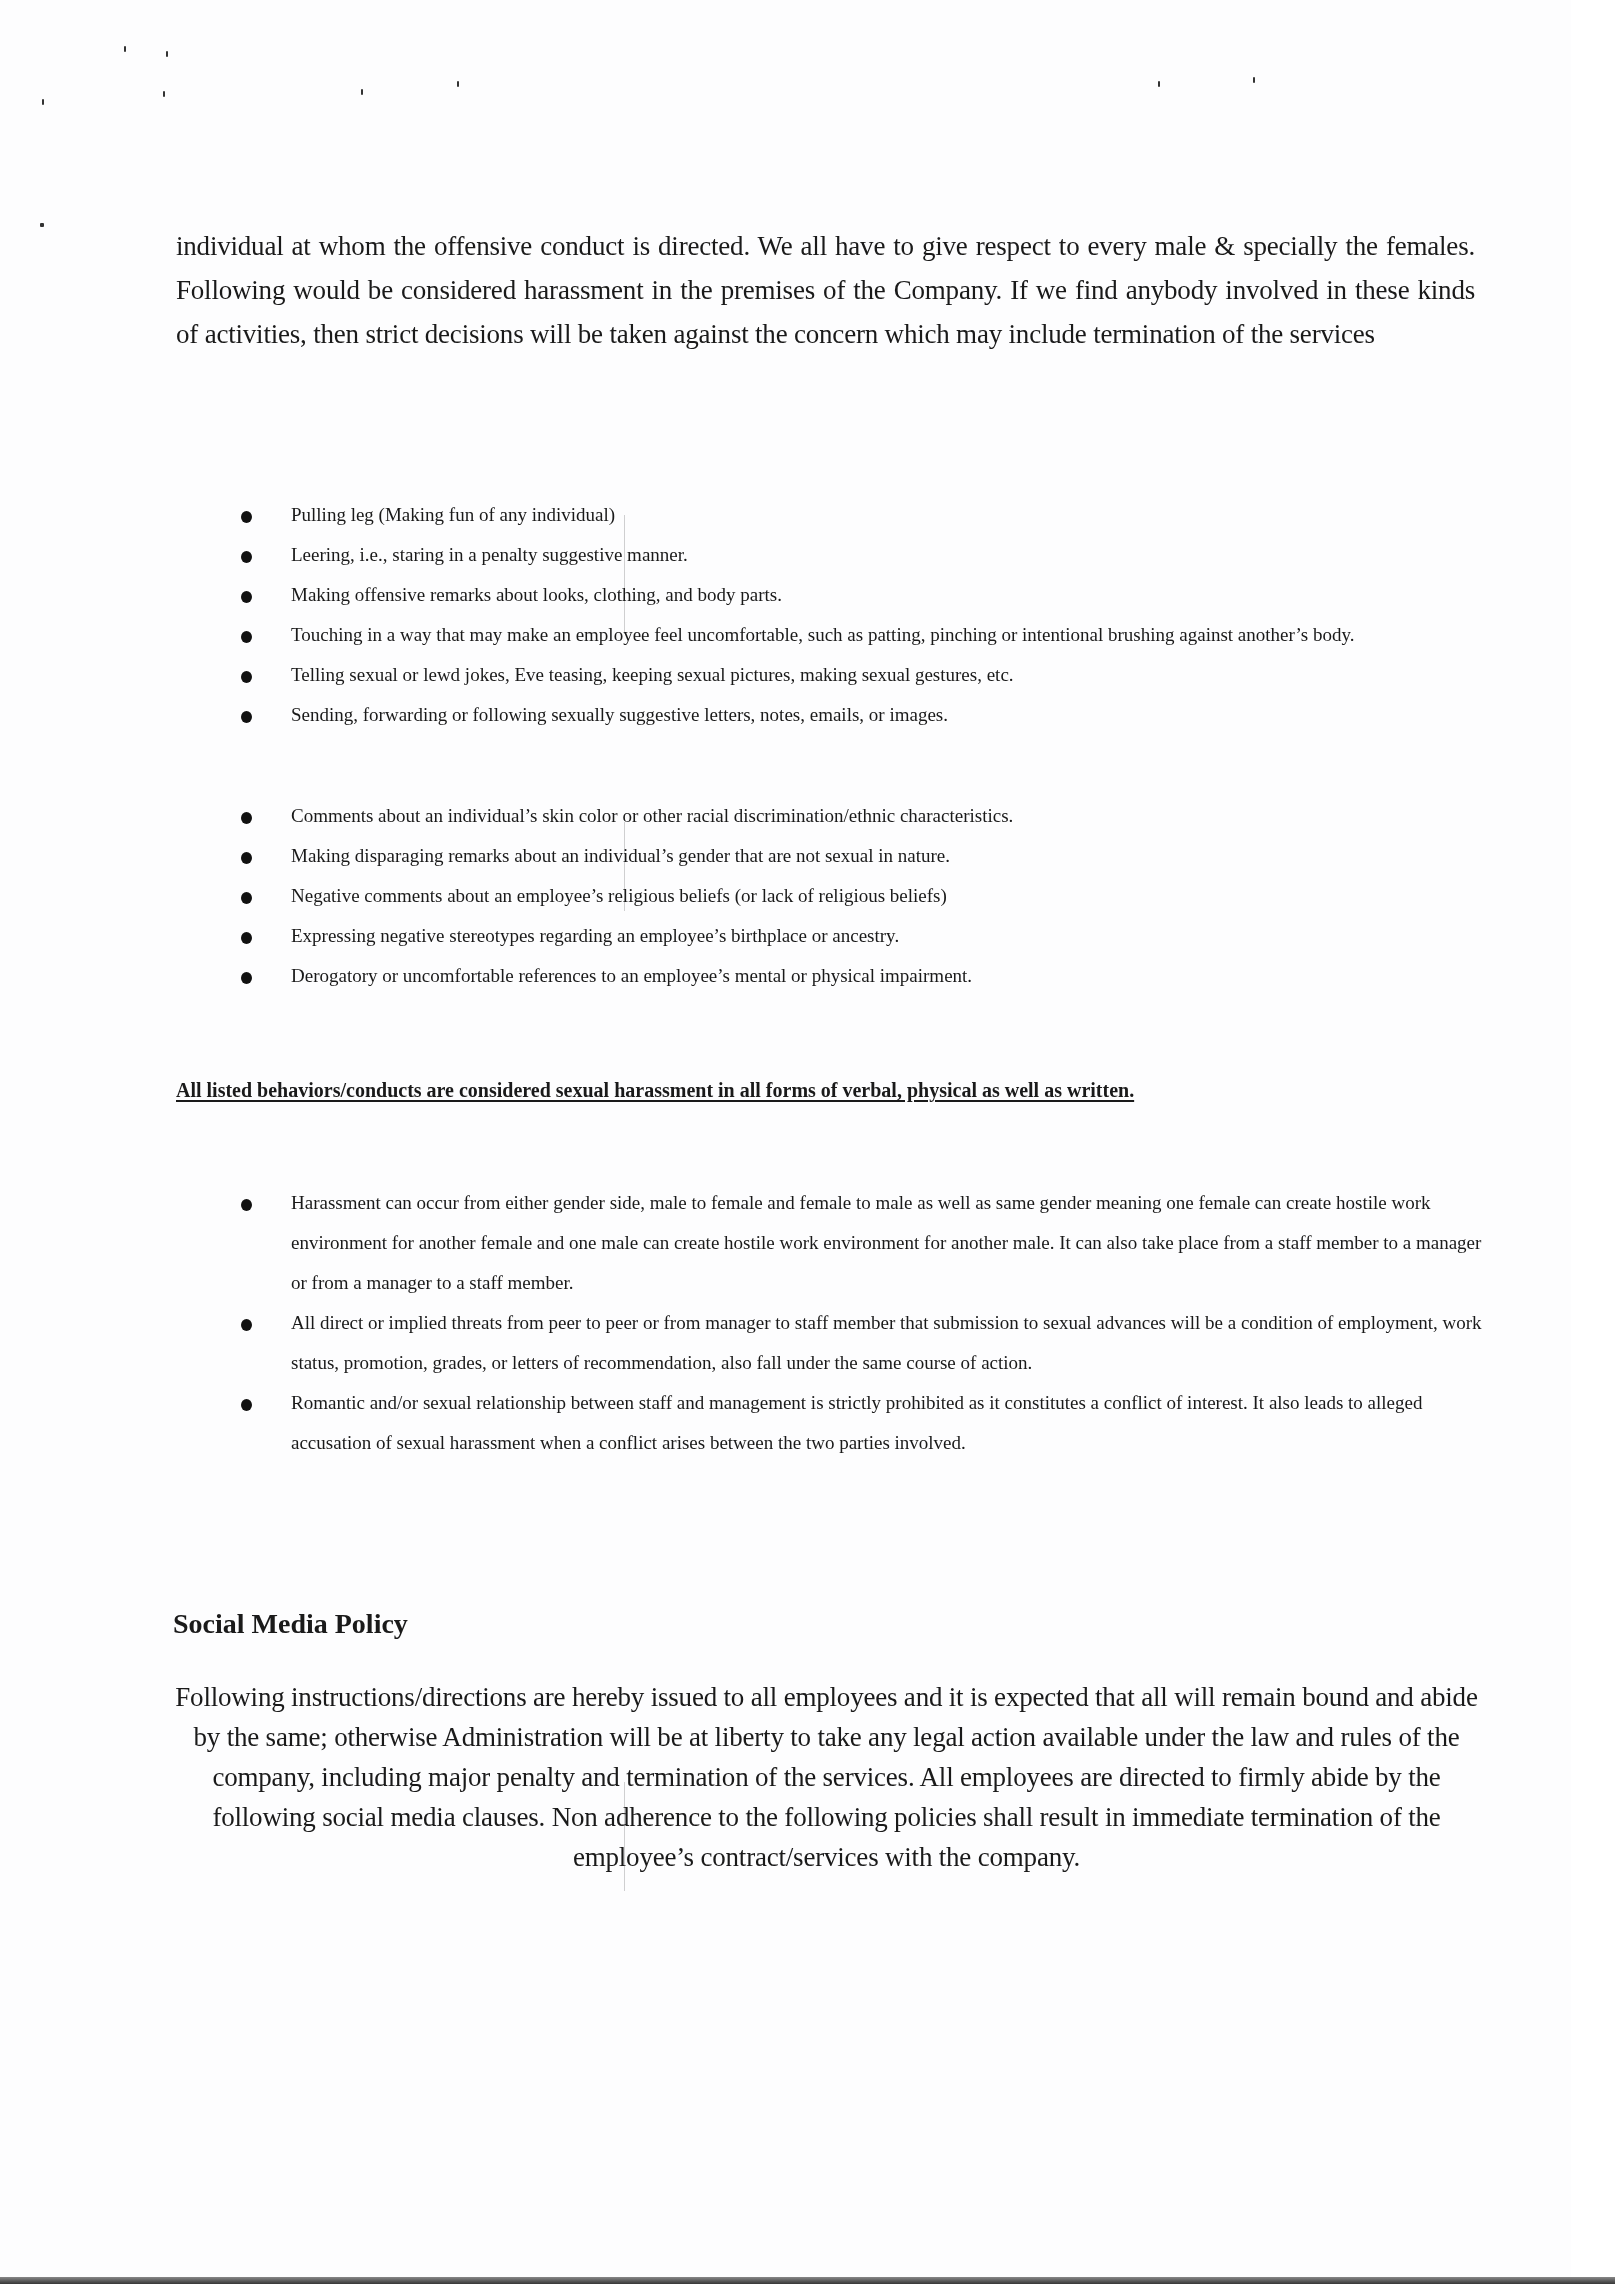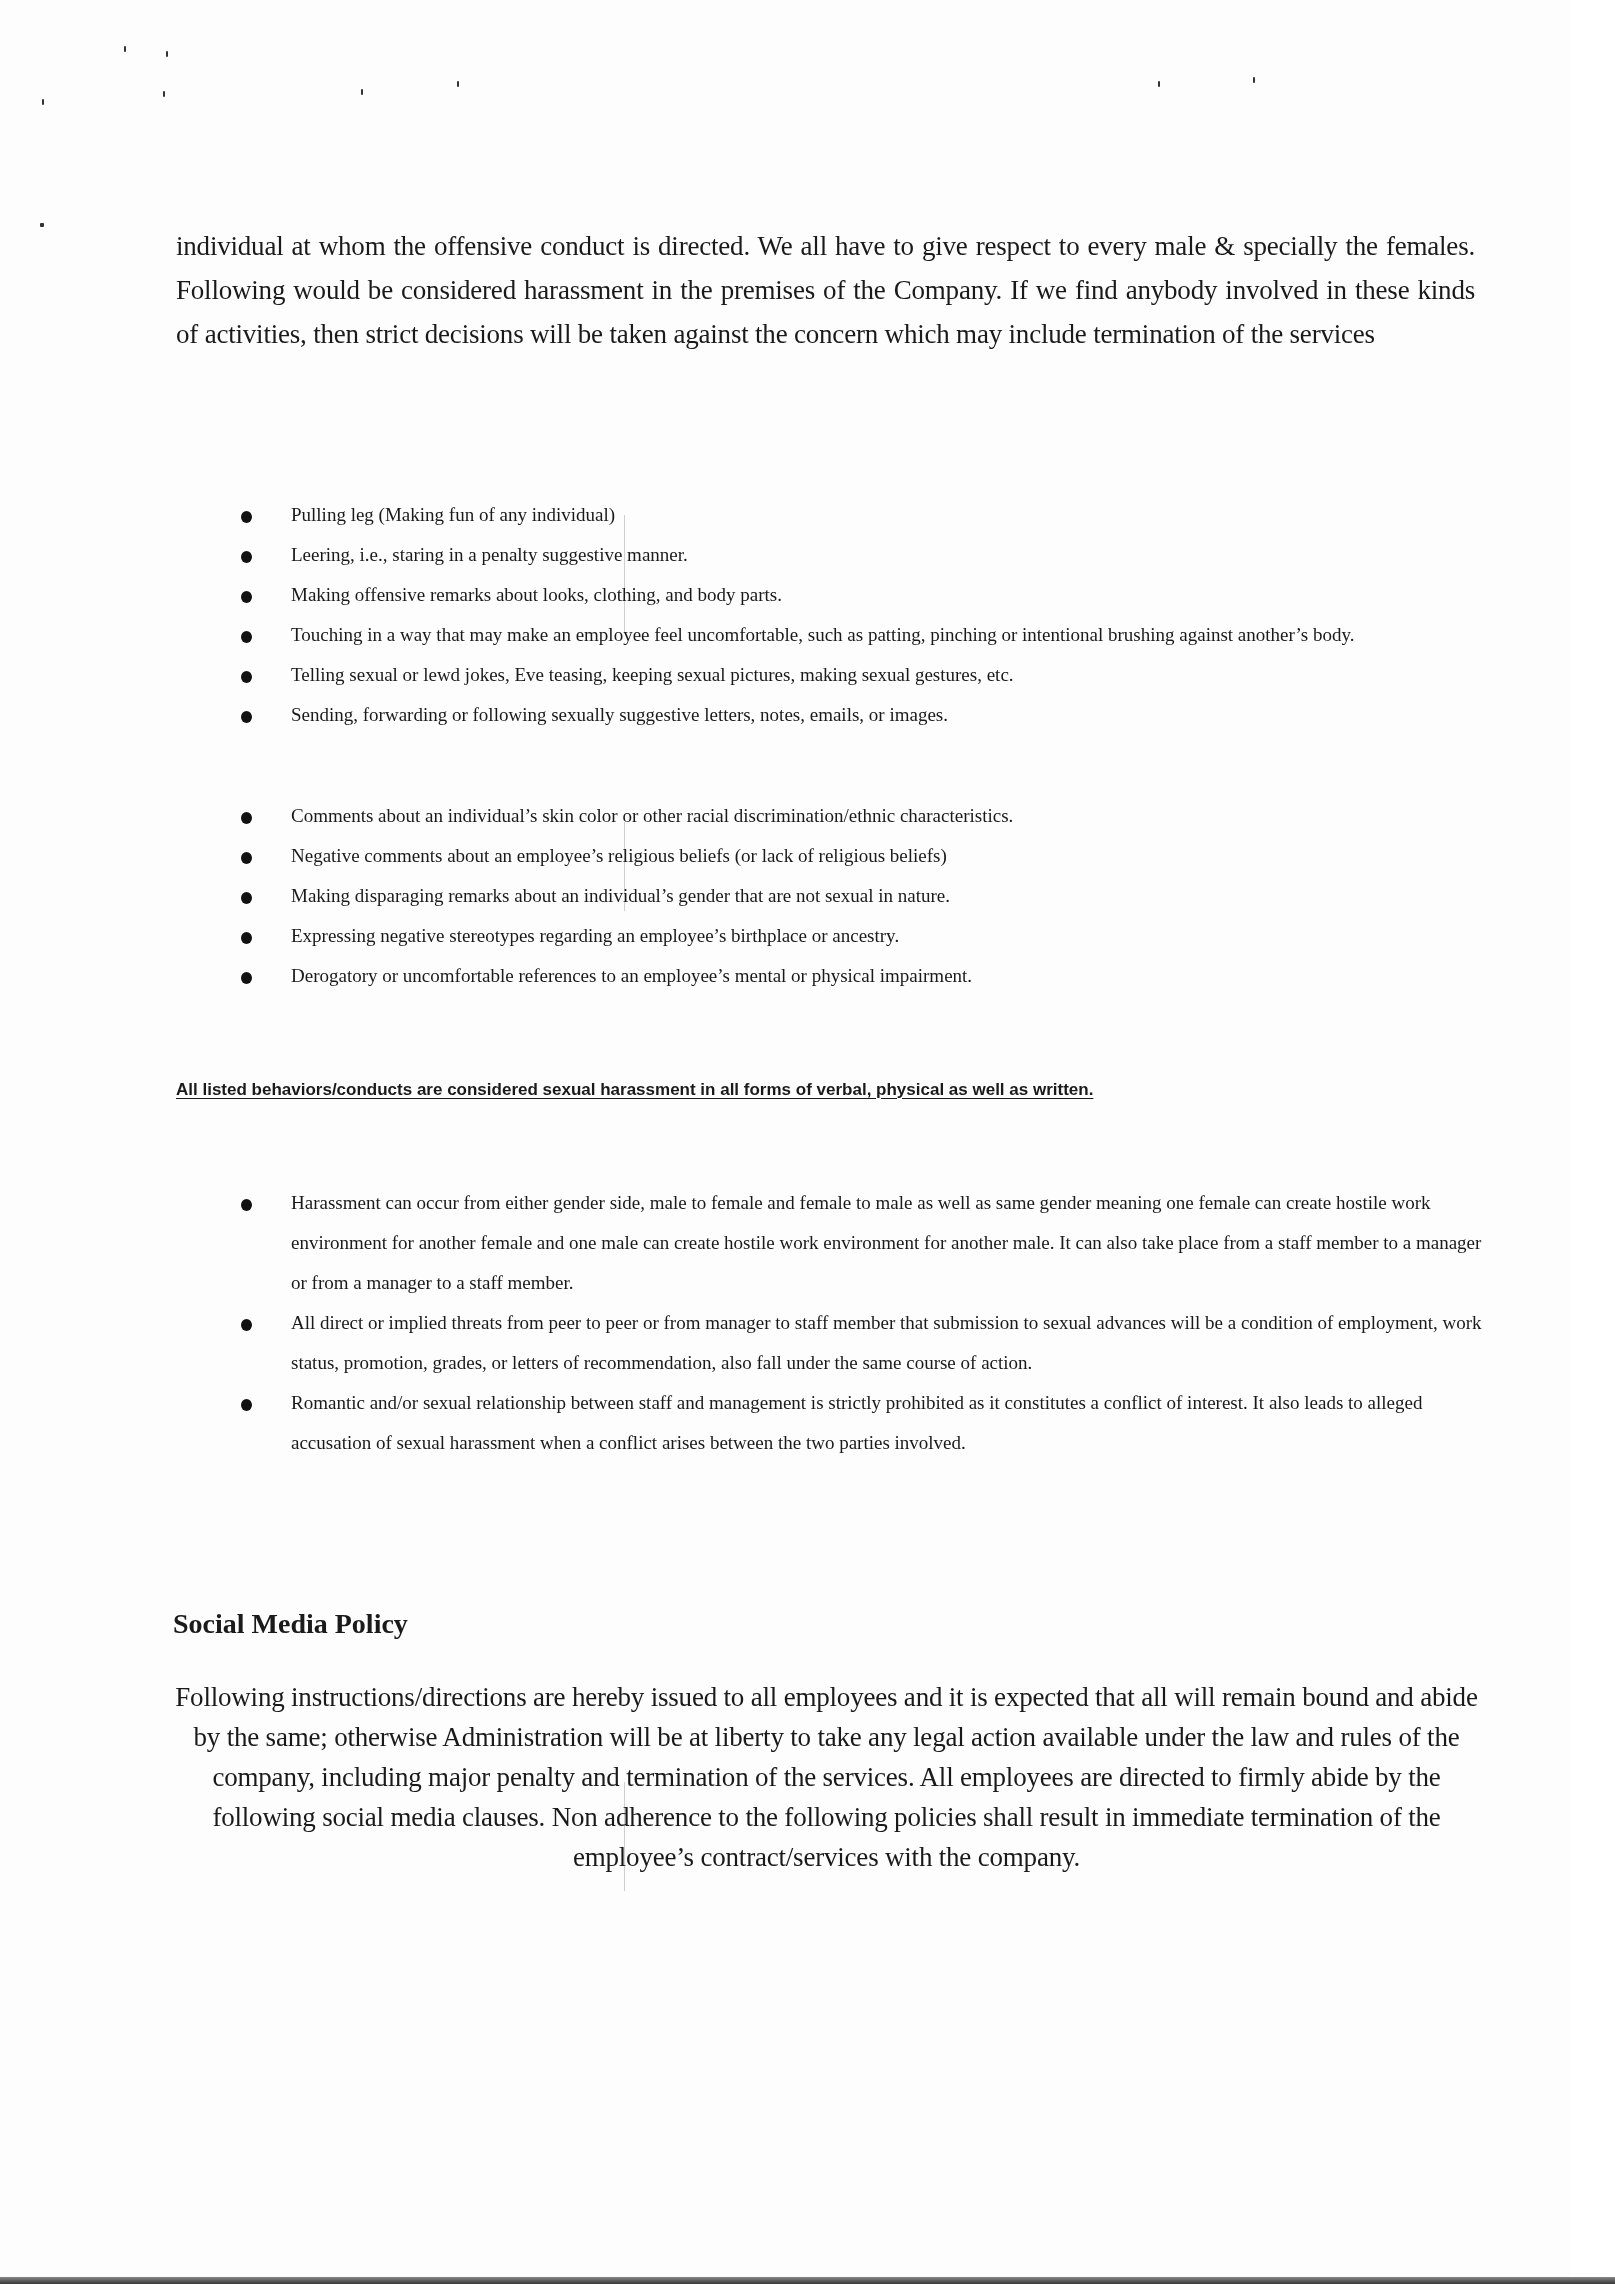--- a/index.html
+++ b/index.html
@@ -69,23 +69,23 @@
       background: #111;
     }
     .list1 { top: 480px; }
     .list2 { top: 781px; }
     .list3 { top: 1168px; }
     .list3 li { line-height: 40px; }
     .notice {
       position: absolute;
       left: 176px; top: 1071px;
       width: 1287px;
-      font-family: Liberation Sans, sans-serif;
+      font-family: Liberation Serif, serif;
       font-weight: bold;
-      font-size: 17px;
+      font-size: 20px;
       line-height: 38px;
       text-decoration: underline;
       text-underline-offset: 3px;
     }
     .section-title {
       position: absolute;
       left: 173px; top: 1608px;
       font-size: 28px;
       font-weight: bold;
     }
@@ -120,22 +120,22 @@
     <li><span class="dot"></span><span>Pulling leg (Making fun of any individual)</span></li>
     <li><span class="dot"></span><span>Leering, i.e., staring in a penalty suggestive manner.</span></li>
     <li><span class="dot"></span><span>Making offensive remarks about looks, clothing, and body parts.</span></li>
     <li><span class="dot"></span><span>Touching in a way that may make an employee feel uncomfortable, such as patting, pinching or intentional brushing against another’s body.</span></li>
     <li><span class="dot"></span><span>Telling sexual or lewd jokes, Eve teasing, keeping sexual pictures, making sexual gestures, etc.</span></li>
     <li><span class="dot"></span><span>Sending, forwarding or following sexually suggestive letters, notes, emails, or images.</span></li>
   </ul>
 
   <ul class="bullets list2">
     <li><span class="dot"></span><span>Comments about an individual’s skin color or other racial discrimination/ethnic characteristics.</span></li>
+    <li><span class="dot"></span><span>Making disparaging remarks about an individual’s gender that are not sexual in nature.</span></li>
     <li><span class="dot"></span><span>Negative comments about an employee’s religious beliefs (or lack of religious beliefs)</span></li>
-    <li><span class="dot"></span><span>Making disparaging remarks about an individual’s gender that are not sexual in nature.</span></li>
     <li><span class="dot"></span><span>Expressing negative stereotypes regarding an employee’s birthplace or ancestry.</span></li>
     <li><span class="dot"></span><span>Derogatory or uncomfortable references to an employee’s mental or physical impairment.</span></li>
   </ul>
 
   <p class="notice" style="margin:0;">All listed behaviors/conducts are considered sexual harassment in all forms of verbal, physical as well as written.</p>
 
   <ul class="bullets list3">
     <li><span class="dot"></span><span>Harassment can occur from either gender side, male to female and female to male as well as same gender meaning one female can create hostile work environment for another female and one male can create hostile work environment for another male. It can also take place from a staff member to a manager or from a manager to a staff member.</span></li>
     <li><span class="dot"></span><span>All direct or implied threats from peer to peer or from manager to staff member that submission to sexual advances will be a condition of employment, work status, promotion, grades, or letters of recommendation, also fall under the same course of action.</span></li>
     <li><span class="dot"></span><span>Romantic and/or sexual relationship between staff and management is strictly prohibited as it constitutes a conflict of interest.  It also leads to alleged accusation of sexual harassment when a conflict arises between the two parties involved.</span></li>

